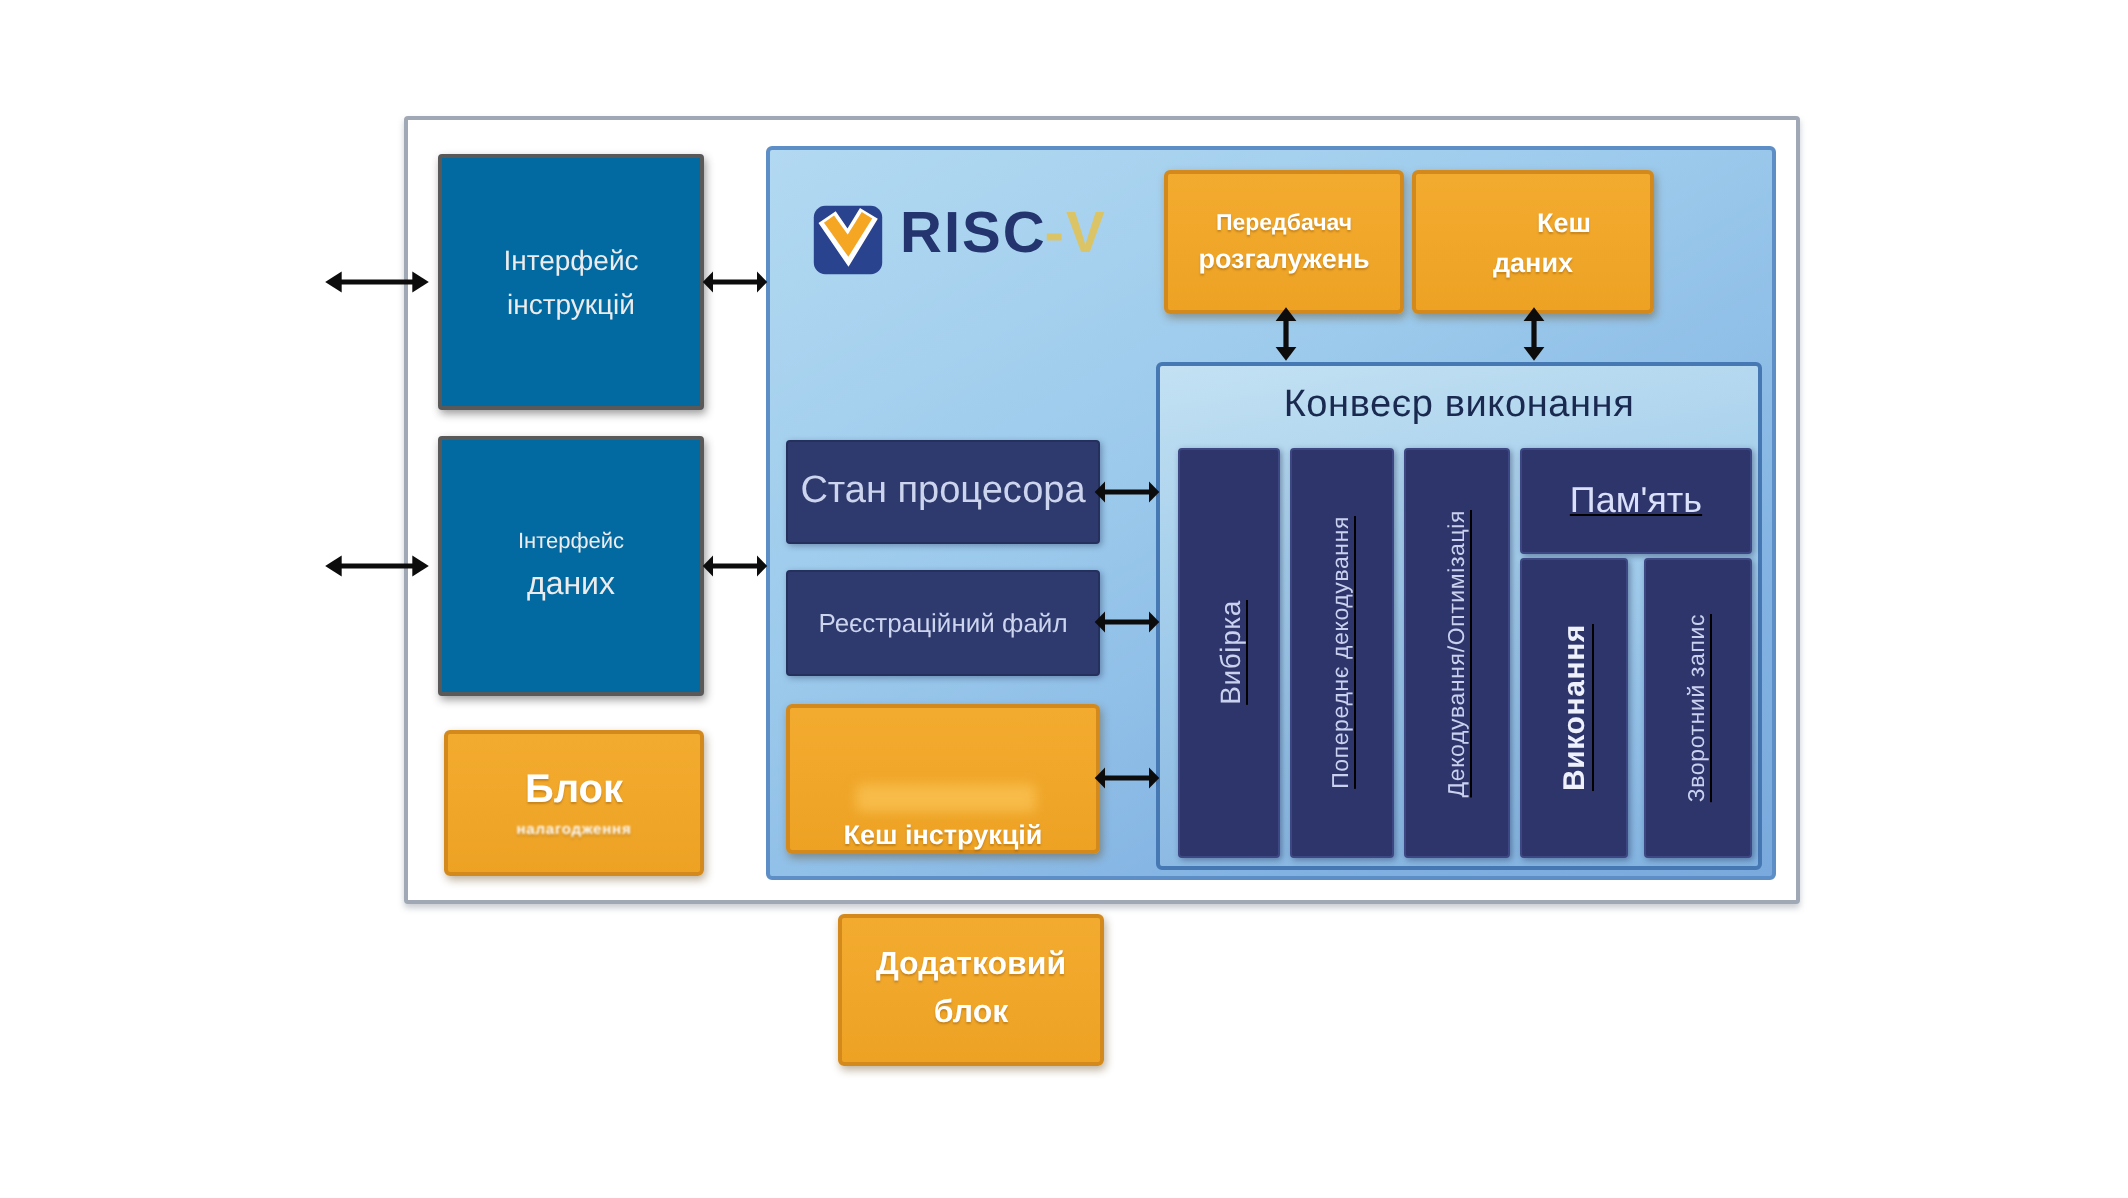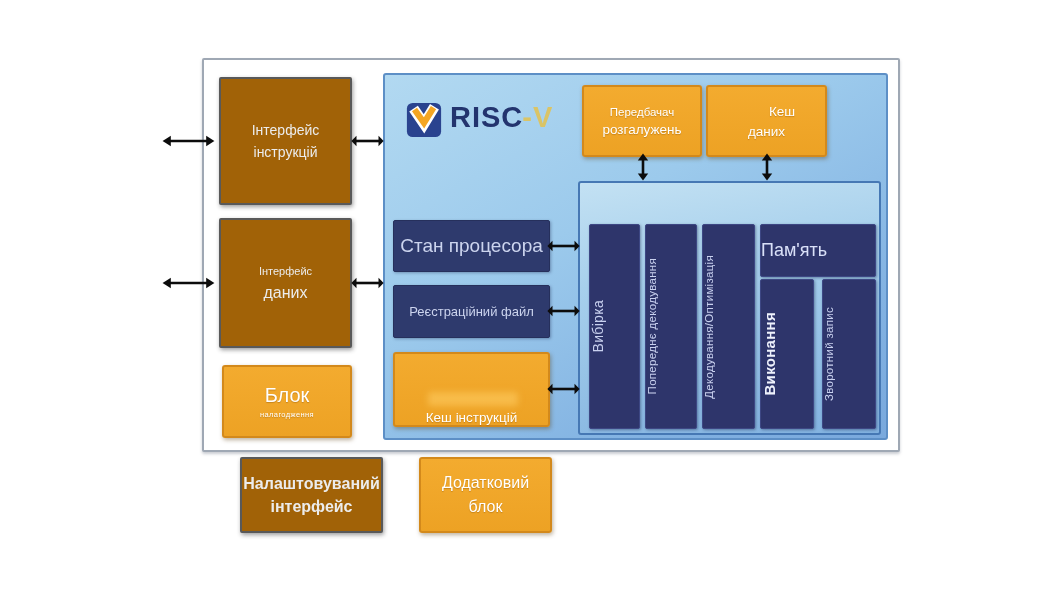--- a/index.html
+++ b/index.html
@@ -33,41 +33,41 @@
     text-align: center; font-size: 19px; font-weight: 500;
     color: #1a2950; letter-spacing: 0.3px;
   }
 
   
   .box {
     position: absolute; display: flex; flex-direction: column;
     align-items: center; justify-content: center; text-align: center;
   }
   .gray-box {
-    background: #a16207; border: 2px solid #595959; border-radius: 2px;
+    background: #0369a1; border: 2px solid #595959; border-radius: 2px;
     box-shadow: 1px 2px 4px rgba(40,40,40,0.45);
     color: #ececec;
   }
   .orange-box {
     background: linear-gradient(180deg, #f3ab2f 0%, #eda224 100%);
     border: 2px solid #d3891b; border-radius: 3px;
     box-shadow: 1px 2px 4px rgba(90,60,10,0.4);
-    color: #ffffff; font-weight: normal;
+    color: #ffffff; font-weight: bold;
     text-shadow: 0 1px 1px rgba(120,70,0,0.35);
   }
   .navy-box {
     background: #2e3a6d; border: 1px solid #26305c; border-radius: 2px;
     box-shadow: 1px 1px 3px rgba(20,30,70,0.35);
     color: #ccd4ee;
   }
   .navy-col {
     position: absolute; background: #2e356b;
     border: 1px solid #3d4784; border-radius: 2px;
     box-shadow: 1px 1px 3px rgba(15,25,65,0.4);
-    display: flex; align-items: center; justify-content: flex-start;
+    display: flex; align-items: center; justify-content: center; text-decoration: underline;
   }
   .vtext {
     writing-mode: vertical-rl; transform: rotate(180deg);
     color: #c9d1ef; white-space: nowrap; letter-spacing: 0.3px;
   }
 
   
   .arrow-h, .arrow-v { position: absolute; }
   .arrow-h svg, .arrow-v svg { display: block; width: 100%; height: 100%; }
   .arrow-stroke { stroke: #0c0c0c; stroke-width: 2.6; }
@@ -118,24 +118,20 @@
   <div class="box gray-box" style="left:219px; top:218px; width:133px; height:130px; gap:7px;">
     <span class="t-sm">Інтерфейс</span>
     <span style="font-size:16px; font-weight:500;">даних</span>
   </div>
 
   <div class="box orange-box" style="left:222px; top:365px; width:130px; height:73px; gap:3px;">
     <span style="font-size:20px;">Блок</span>
     <span style="font-size:7.5px; letter-spacing:0.4px; filter:blur(0.4px);">налагодження</span>
   </div>
 
-  <div class="box gray-box" style="left:240px; top:457px; width:143px; height:76px; gap:5px; font-weight:600;">
-    <span style="font-size:16px;">Налаштовуваний</span>
-    <span style="font-size:16px;">інтерфейс</span>
-  </div>
 
   <div class="box orange-box" style="left:419px; top:457px; width:133px; height:76px; gap:6px;text-align:center;">
     <span style="font-size:16px;">Додатковий</span>
     <span style="font-size:16px;">блок</span>
   </div>
 
   <div class="box orange-box" style="left:582px; top:85px; width:120px; height:72px; gap:4px;">
     <span style="font-size:11.5px;">Передбачач</span>
     <span style="font-size:13.5px;">розгалужень</span>
   </div>
@@ -152,20 +148,21 @@
   <div class="box navy-box" style="left:393px; top:285px; width:157px; height:53px; font-size:13px;">
     <span>Реєстраційний файл</span>
   </div>
 
   <div class="box orange-box" style="left:393px; top:352px; width:157px; height:75px; justify-content:flex-end; padding-top:16px;">
     <span style="font-size:13.5px;">Кеш інструкцій</span>
     <span class="smudge" style="left:33px; top:38px; width:90px; height:14px;"></span>
   </div>
 
   <div class="pipeline">
+    <div class="pipeline-title">Конвеєр виконання</div>
 
     <div class="navy-col" style="left:9px; top:41px; width:51px; height:205px;">
       <span class="vtext" style="font-size:14px;">Вибірка</span>
     </div>
 
     <div class="navy-col" style="left:65px; top:41px; width:52px; height:205px;">
       <span class="vtext" style="font-size:11.5px;">Попереднє декодування</span>
     </div>
 
     <div class="navy-col" style="left:122px; top:41px; width:53px; height:205px;">

